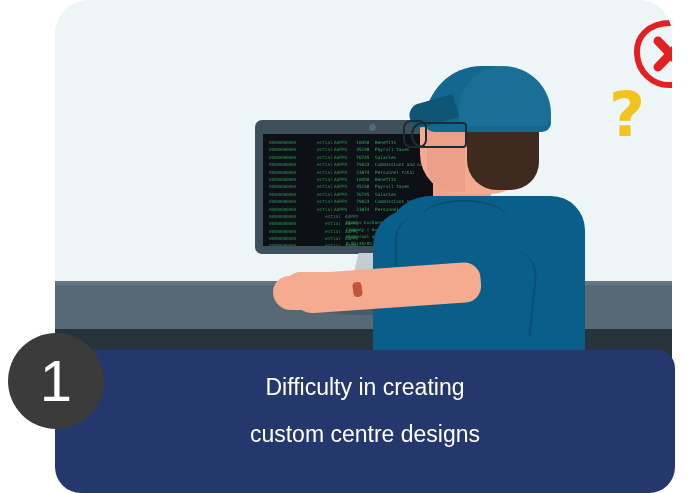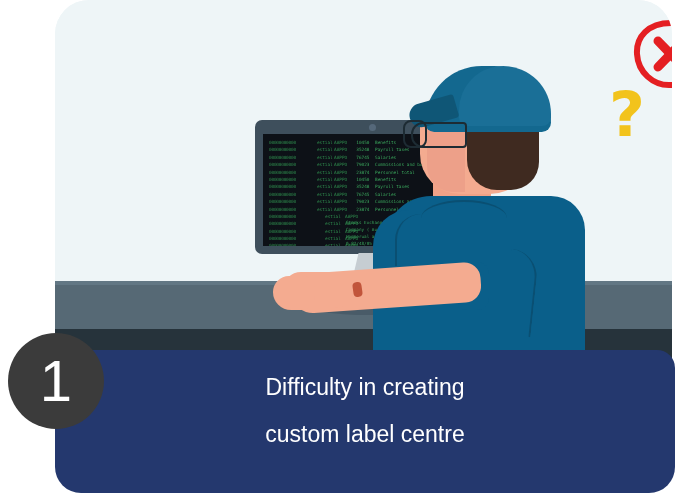--- a/index.html
+++ b/index.html
@@ -301,21 +301,21 @@
         <path d="M27 23 L52 49" stroke="#e41f22" stroke-width="9" stroke-linecap="round"></path>
         <path d="M52 23 L27 49" stroke="#e41f22" stroke-width="9" stroke-linecap="round"></path>
       </svg>
     </div>
     <div class="qmark">?</div>
   </div>
 
   <div class="caption">
     <div class="caption-text">
       <div>Difficulty in creating</div>
-      <div>custom label centre</div>
+      <div>custom centre designs</div>
     </div>
   </div>
 
   <div class="badge">
     <span>1</span>
   </div>
 
 </div>
 
 </body></html>

